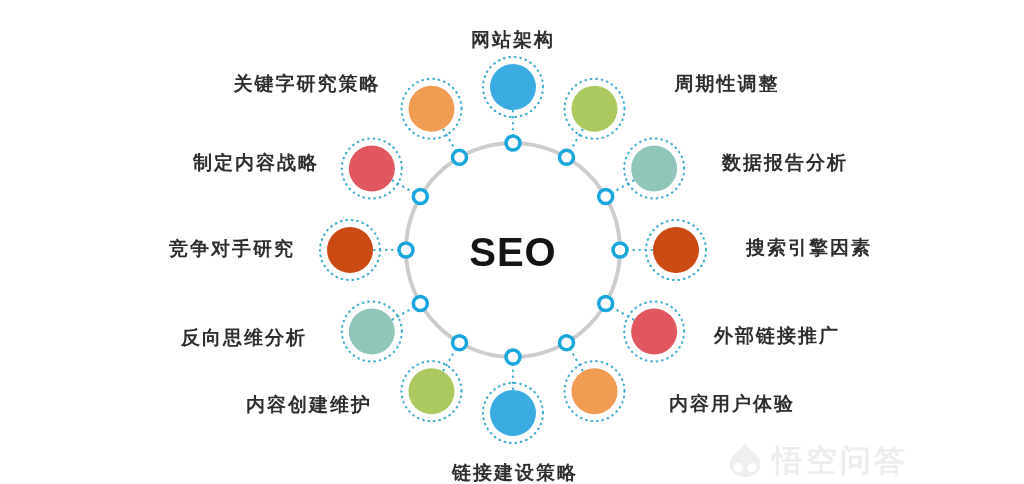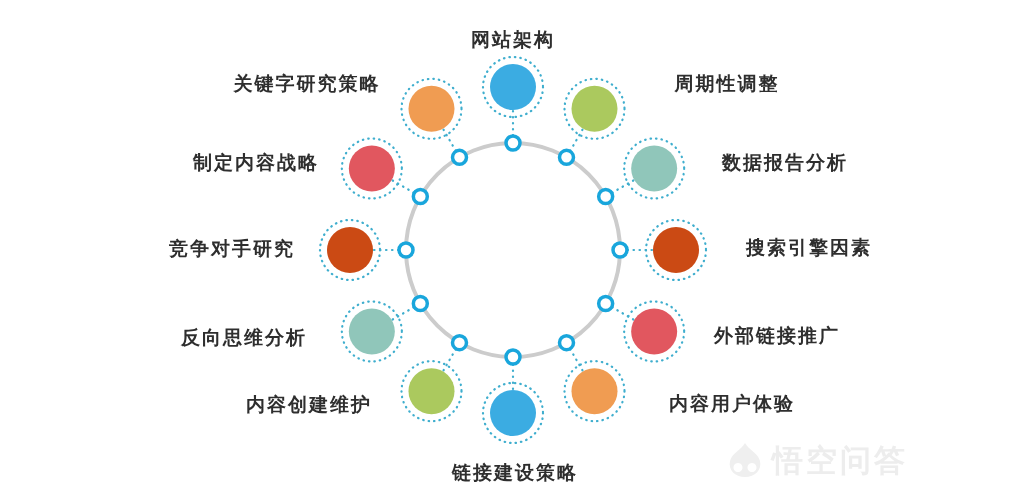--- a/index.html
+++ b/index.html
@@ -118,20 +118,21 @@
       <circle cx="371.8378591831365" cy="158.5" r="23" fill="#e1575f"></circle>
       <circle cx="420.33528179506504" cy="186.5" r="7" fill="#ffffff" stroke="#19a6dc" stroke-width="3.5"></circle>
       <text x="256" y="159" text-anchor="middle" fill="#2e2e2e" class="node-label">制定内容战略</text>
       <line x1="431.49999999999994" y1="98.83785918313654" x2="459.49999999999994" y2="147.3352817950651" stroke="#3faece" stroke-width="2.2" stroke-linecap="round" stroke-dasharray="0.5 5.5"></line>
       <circle cx="431.49999999999994" cy="98.83785918313654" r="30" fill="none" stroke="#3faece" stroke-width="2.2" stroke-linecap="round" stroke-dasharray="0.5 5"></circle>
       <circle cx="431.49999999999994" cy="98.83785918313654" r="23" fill="#f09c52"></circle>
       <circle cx="459.49999999999994" cy="147.3352817950651" r="7" fill="#ffffff" stroke="#19a6dc" stroke-width="3.5"></circle>
       <text x="307" y="80" text-anchor="middle" fill="#2e2e2e" class="node-label">关键字研究策略</text>
     </svg>
 
+  <div class="seo-title" style="left: 513px; top: 242px;">SEO</div>
 
   <div class="watermark">
     <svg width="42" height="40" viewBox="0 0 42 40">
       <path d="M21 2 C17 9 8 12 6 20 C4 29 11 36 21 36 C31 36 38 29 36 20 C34 12 25 9 21 2 Z
                M14 22 a4.5 4.5 0 1 1 -0.01 0 Z M28 22 a4.5 4.5 0 1 1 -0.01 0 Z" fill="#efefef" fill-rule="evenodd"></path>
     </svg>
     <span>悟空问答</span>
   </div>
 
 </div>

